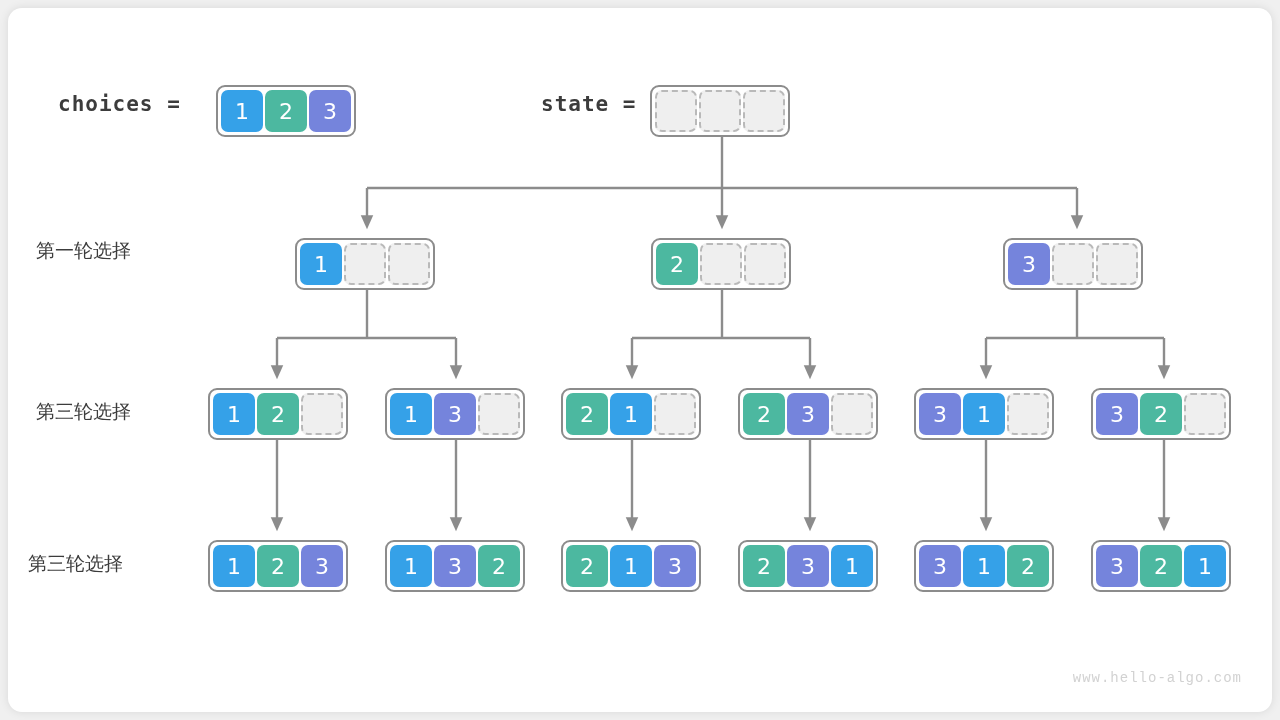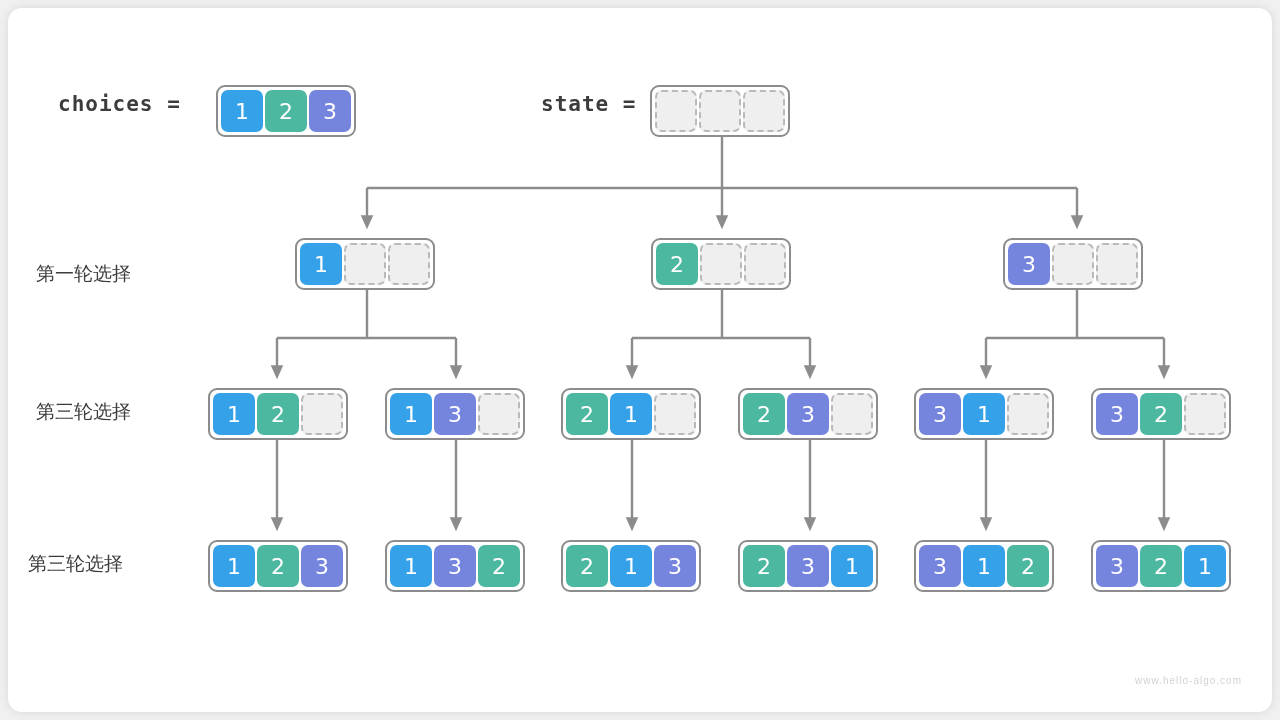--- a/index.html
+++ b/index.html
@@ -93,22 +93,22 @@
     width: 1280px;
     height: 720px;
     pointer-events: none;
   }
 
   
   .watermark {
     position: absolute;
     right: 38px;
     bottom: 34px;
-    font-family: Liberation Sans, sans-serif;
-    font-size: 10px;
+    font-family: Liberation Mono, monospace;
+    font-size: 14px;
     color: #d2d2d2;
     letter-spacing: 1px;
     white-space: nowrap;
   }
 </style>
 </head>
 <body>
 
 <div id="canvas">
   <div class="card"></div>
@@ -158,21 +158,21 @@
       <div class="cell v3">3</div>
     </div>
 
   <div class="mono-label" style="left:521px; top:92px;margin-left:20px;">state =</div>
   <div class="node" id="node-state" style="left:650px; top:85px;">
       <div class="cell empty"></div>
       <div class="cell empty"></div>
       <div class="cell empty"></div>
     </div>
 
-  <div class="row-label" style="left:36px; top:261px;text-align:center;">第一轮选择</div>
+  <div class="row-label" style="left:36px; top:238px;text-align:center;">第一轮选择</div>
   <div class="row-label" style="left:36px; top:399px;">第三轮选择</div>
   <div class="row-label" style="left:28px; top:551px;">第三轮选择</div>
 
   <div id="tree-nodes">
       <div class="node" style="left: 295px; top: 238px;">
         <div class="cell v1">1</div>
         <div class="cell empty"></div>
         <div class="cell empty"></div>
       </div>
       <div class="node" style="left: 651px; top: 238px;">

